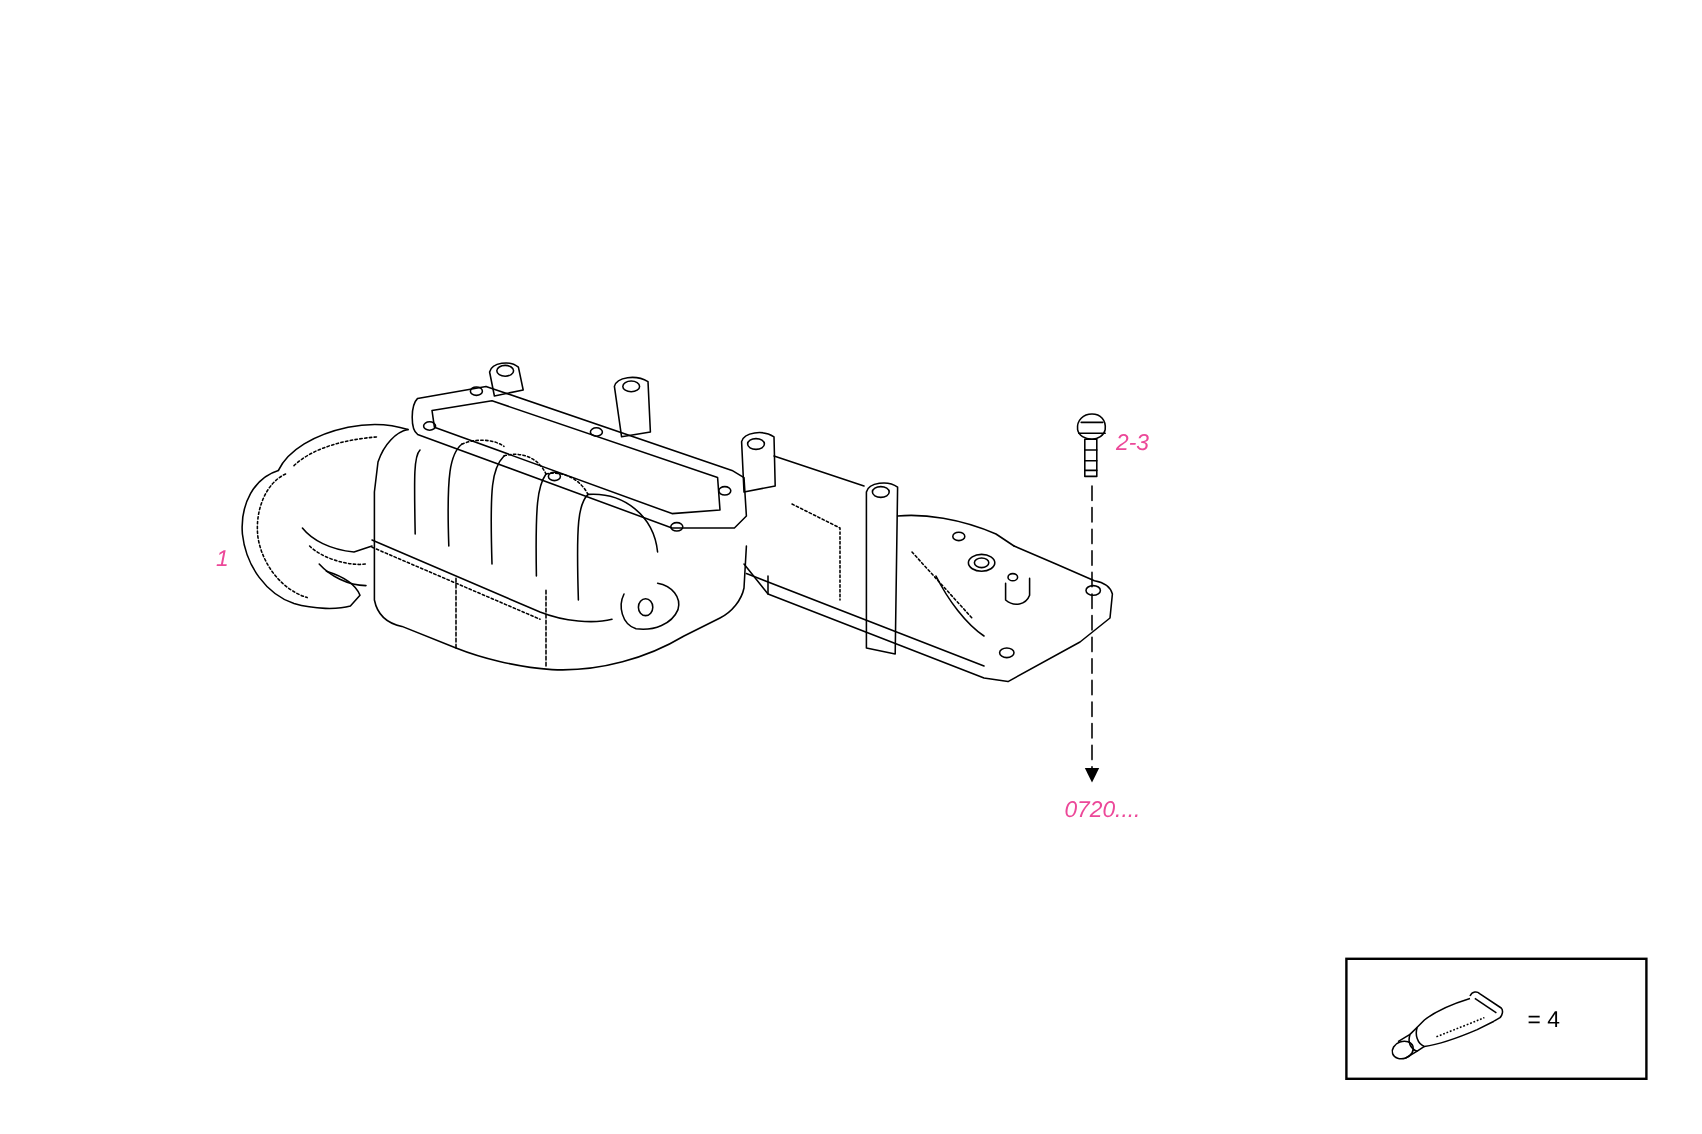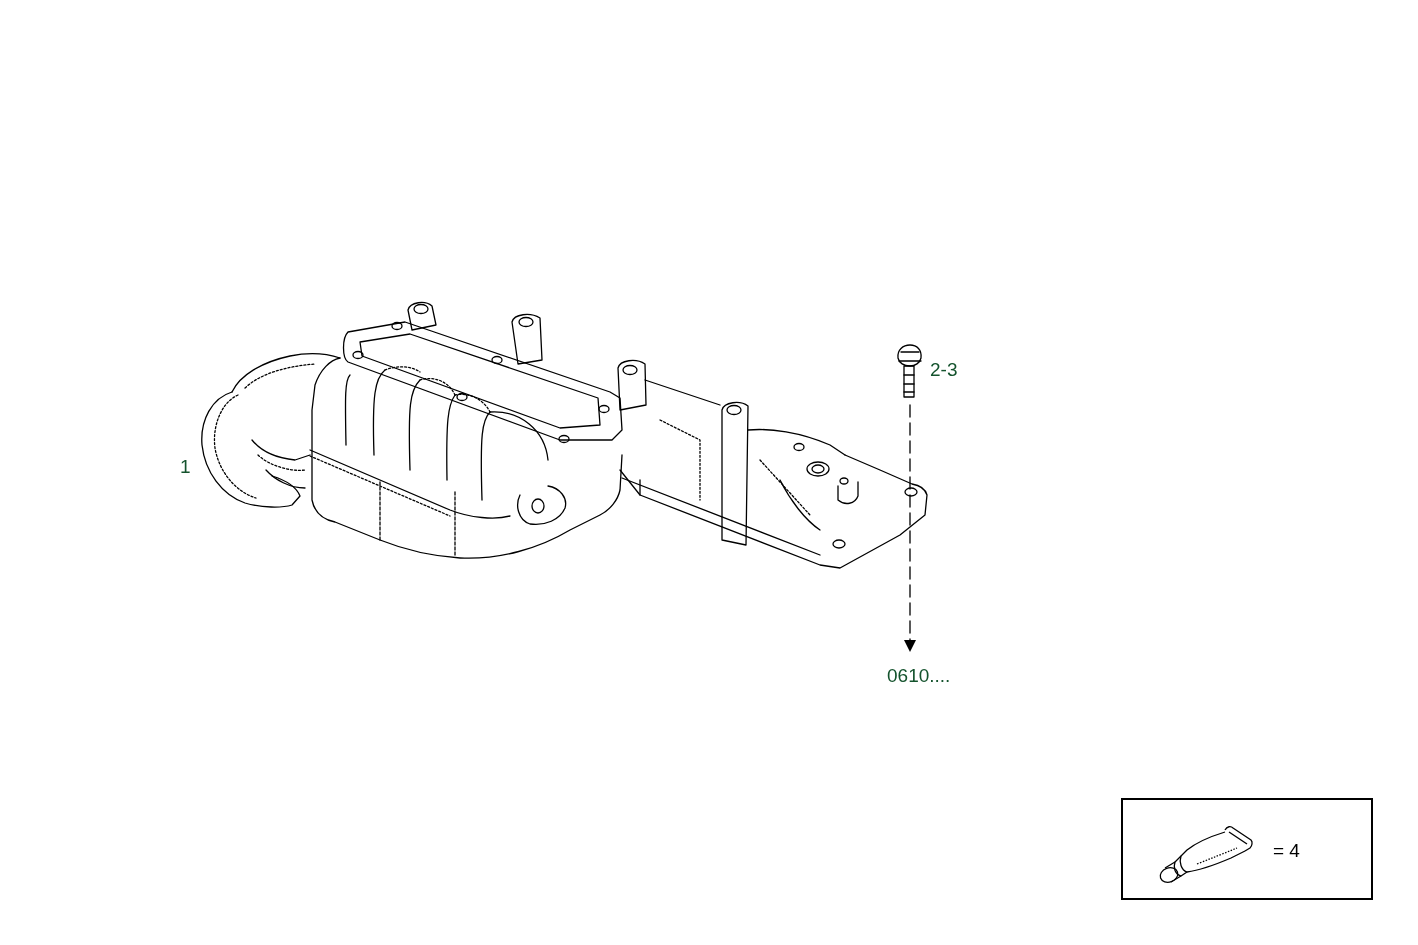--- a/index.html
+++ b/index.html
@@ -18,23 +18,24 @@
     .canvas {
       position: absolute;
       left: 0; top: 0;
       width: 1418px;
       height: 945px;
     }
     .callout {
       position: absolute;
       font-family: "Liberation Sans", sans-serif;
       font-size: 19px;
-      color: #14532d;
+      color: #ec4899;
       line-height: 1;
       white-space: nowrap;
+      font-style: italic;
     }
     .legend-box {
       position: absolute;
       left: 1121px;
       top: 798px;
       width: 252px;
       height: 102px;
       border: 2px solid #000;
       box-sizing: border-box;
       background: #fff;
@@ -150,21 +151,21 @@
         <path d="M910,405 L910,640" stroke-dasharray="12,6"></path>
       </g>
     </g>
     <polygon points="904,640 916,640 910,652" fill="#000"></polygon>
   </svg>
 
   <div class="callout" style="left:180px; top:457px;">1</div>
 
   <div class="callout" style="left:930px; top:360px;">2-3</div>
 
-  <div class="callout" style="left:887px; top:666px;">0610....</div>
+  <div class="callout" style="left:887px; top:666px;">0720....</div>
 
   <div class="legend-box">
     <svg class="legend-icon" viewBox="0 0 100 72" xmlns="http://www.w3.org/2000/svg">
       <g fill="none" stroke="#000" stroke-width="1.3" stroke-linejoin="round">
 
         <path d="M68,12 C70,8 74,8 76,10 L94,22 C96,24 95,28 93,30 L88,33"></path>
         <path d="M72,14 L90,26"></path>
 
         <path d="M68,14 C55,18 40,24 30,32 L24,38 C22,44 24,52 30,54 C45,52 60,46 74,40 L88,33"></path>
         <path d="M40,46 C55,40 68,35 80,30" stroke-dasharray="1.5,1.5"></path>

